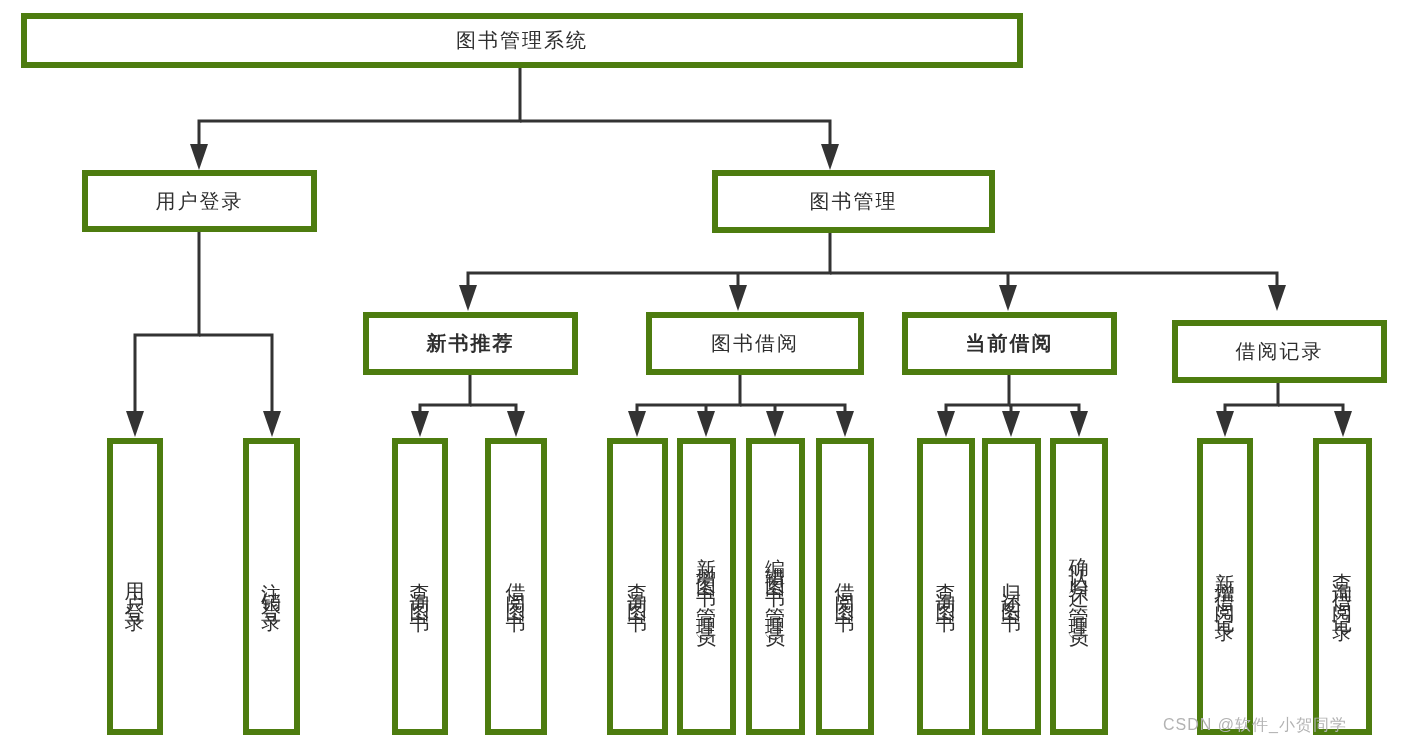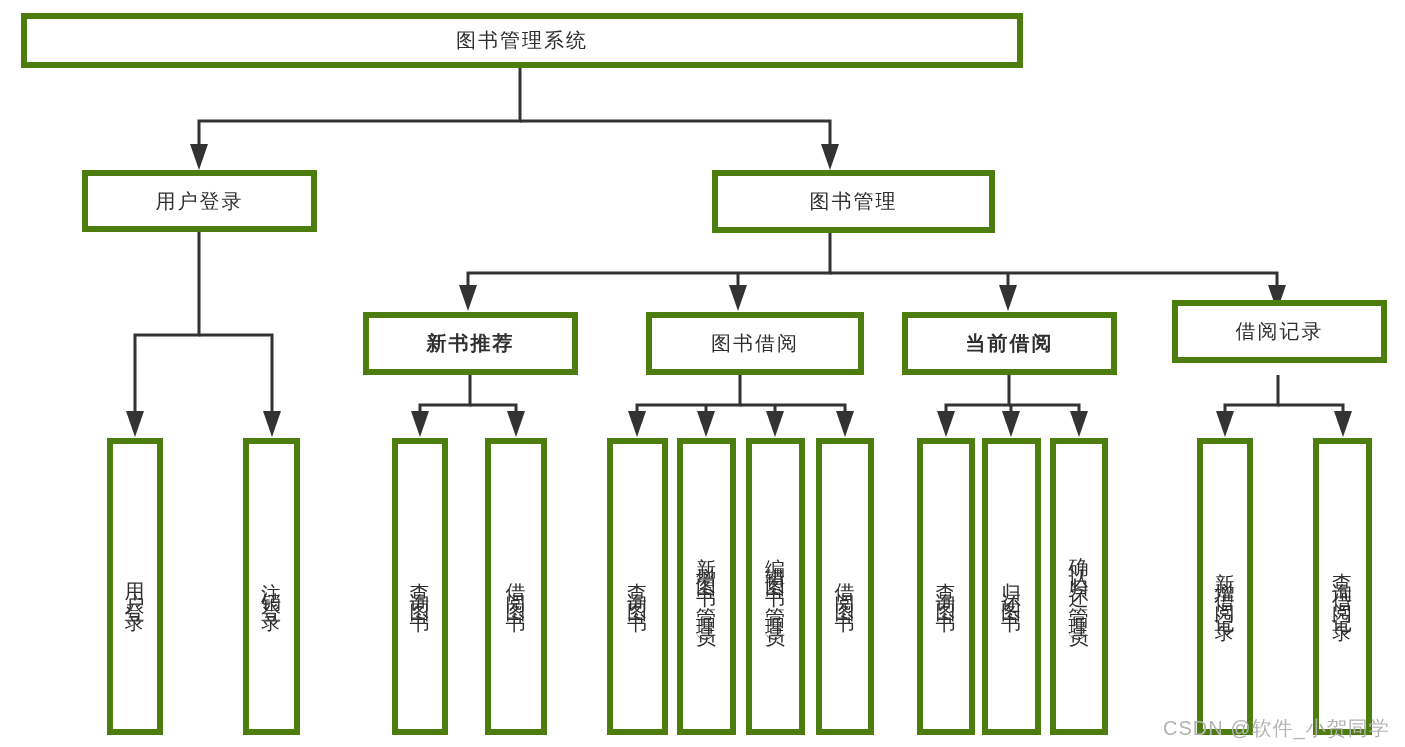--- a/index.html
+++ b/index.html
@@ -46,21 +46,21 @@
     writing-mode: vertical-rl;
     text-orientation: mixed;
     letter-spacing: 10px;
     line-height: 1;
   }
   .watermark {
     position: absolute;
     left: 1163px;
     top: 715px;
     z-index: 3;
-    font-size: 20px;
+    font-size: 16px;
     color: #b3b3b3;
     letter-spacing: 1px;
     white-space: nowrap;
   }
 </style>
 </head>
 <body>
 
 <div id="canvas">
 
@@ -117,21 +117,21 @@
   </svg>
 
   <div class="box h" style="left:21px; top:13px; width:1002px; height:55px;">图书管理系统</div>
 
   <div class="box h" style="left:82px; top:170px; width:235px; height:62px;">用户登录</div>
   <div class="box h" style="left:712px; top:170px; width:283px; height:63px;">图书管理</div>
 
   <div class="box h" style="left:363px; top:312px; width:215px; height:63px;font-weight:bold;">新书推荐</div>
   <div class="box h" style="left:632px; top:312px; width:218px; height:63px;margin-left:14px;">图书借阅</div>
   <div class="box h" style="left:902px; top:312px; width:215px; height:63px;font-weight:bold;">当前借阅</div>
-  <div class="box h" style="left:1172px; top:300px; width:215px; height:63px;">借阅记录</div>
+  <div class="box h" style="left:1172px; top:320px; width:215px; height:63px;">借阅记录</div>
 
   <div class="box v" style="left:107px; width:56px;">
     <span class="vtext">用户登录</span>
   </div>
   <div class="box v" style="left:243px; width:57px;">
     <span class="vtext">注销登录</span>
   </div>
 
   <div class="box v" style="left:392px; width:56px;">
     <span class="vtext">查询图书</span>

